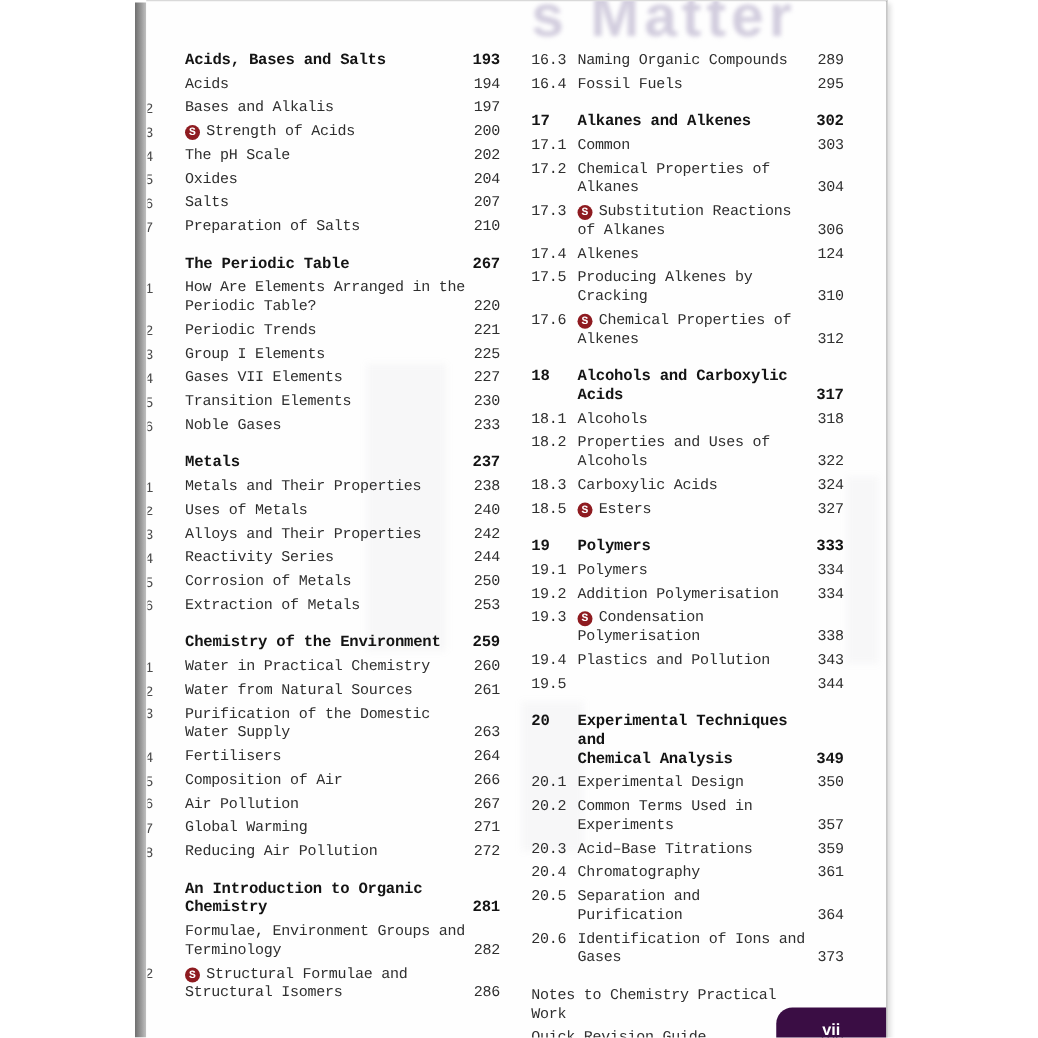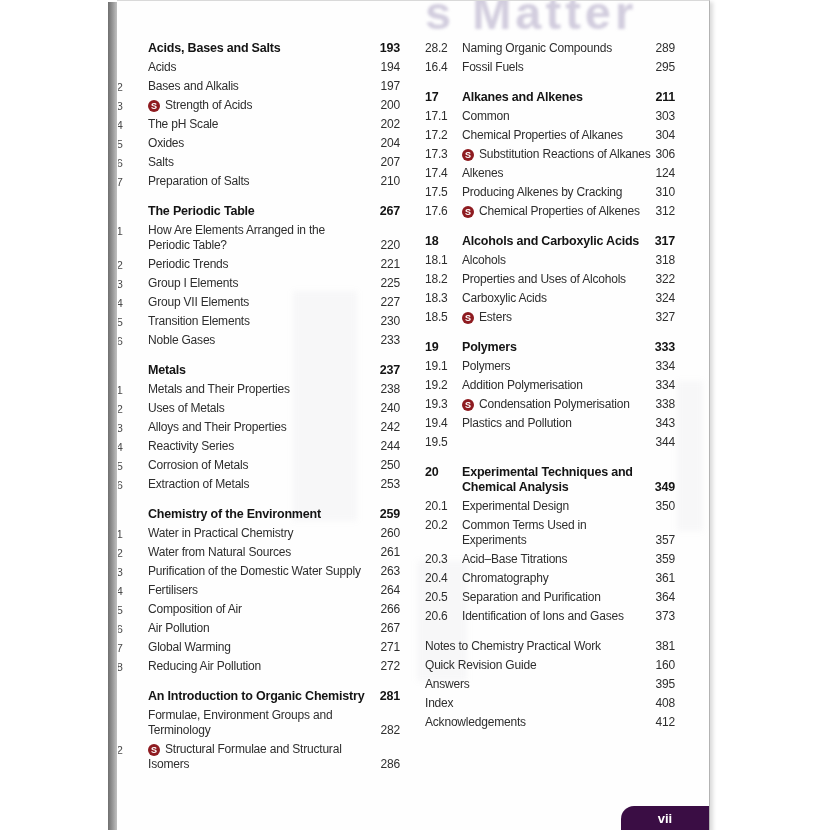--- a/index.html
+++ b/index.html
@@ -37,21 +37,21 @@
     filter:blur(3px);pointer-events:none;
   }
   .g1{left:176px;top:290px;width:64px;height:230px;}
   .g2{left:300px;top:560px;width:50px;height:120px;}
   .g3{left:560px;top:380px;width:26px;height:150px;}
 
   .col{position:absolute;top:40px;}
   .col-left{left:31px;width:252px;}
   .col-right{left:308px;width:250px;}
 
-  .section{margin-top:15px;}
+  .section{margin-top:15px;font-family:Liberation Mono, monospace;}
   .section.first{margin-top:0;}
 
   .row{
     display:flex;align-items:stretch;position:relative;
     margin-bottom:4px;
     font-size:12px;line-height:15px;letter-spacing:-0.2px;
     color:#2e2e2e;
   }
   .row.hdr{font-size:12.5px;font-weight:bold;color:#141414;}
   .num{width:37px;flex-shrink:0;align-self:flex-start;}
@@ -68,21 +68,21 @@
     display:inline-block;width:12px;height:12px;border-radius:50%;
     background:#8e1b20;color:#ffffff;
     font-size:9px;font-weight:bold;line-height:12px;text-align:center;
     margin-right:5px;letter-spacing:0;
   }
   
   .pagetab{
     position:absolute;right:0;bottom:0;width:88px;height:25px;
     background:#3a0d44;border-top-left-radius:13px;
     color:#ffffff;font-size:13px;font-weight:bold;
-    display:flex;align-items:center;justify-content:center;
+    display:flex;align-items:flex-end;justify-content:center;
   }
 </style>
 </head>
 <body>
 
 <div class="gutter"></div>
 
 <div class="page">
   <div class="watermark">s Matter</div>
   <div class="ghost g1"></div>
@@ -146,21 +146,21 @@
           <span class="lbl">Periodic Trends</span>
           <span class="pg">221</span>
         </div>
         <div class="row">
           <span class="gut">3</span>
           <span class="lbl">Group I Elements</span>
           <span class="pg">225</span>
         </div>
         <div class="row">
           <span class="gut">4</span>
-          <span class="lbl">Group VII Elements</span>
+          <span class="lbl">Gases VII Elements</span>
           <span class="pg">227</span>
         </div>
         <div class="row">
           <span class="gut">5</span>
           <span class="lbl">Transition Elements</span>
           <span class="pg">230</span>
         </div>
         <div class="row">
           <span class="gut">6</span>
           <span class="lbl">Noble Gases</span>
@@ -261,35 +261,35 @@
         <div class="row">
           <span class="gut">2</span>
           <span class="lbl"><span class="sbadge">S</span>Structural Formulae and Structural Isomers</span>
           <span class="pg">286</span>
         </div>
       </div>
     </div>
   <div class="col col-right">
       <div class="section first">
         <div class="row">
-          <span class="num">28.2</span>
+          <span class="num">16.3</span>
           <span class="lbl">Naming Organic Compounds</span>
           <span class="pg">289</span>
         </div>
         <div class="row">
           <span class="num">16.4</span>
           <span class="lbl">Fossil Fuels</span>
           <span class="pg">295</span>
         </div>
       </div>
       <div class="section">
         <div class="row hdr">
           <span class="num">17</span>
           <span class="lbl">Alkanes and Alkenes</span>
-          <span class="pg">211</span>
+          <span class="pg">302</span>
         </div>
         <div class="row">
           <span class="num">17.1</span>
           <span class="lbl">Common</span>
           <span class="pg">303</span>
         </div>
         <div class="row">
           <span class="num">17.2</span>
           <span class="lbl">Chemical Properties of Alkanes</span>
           <span class="pg">304</span>

